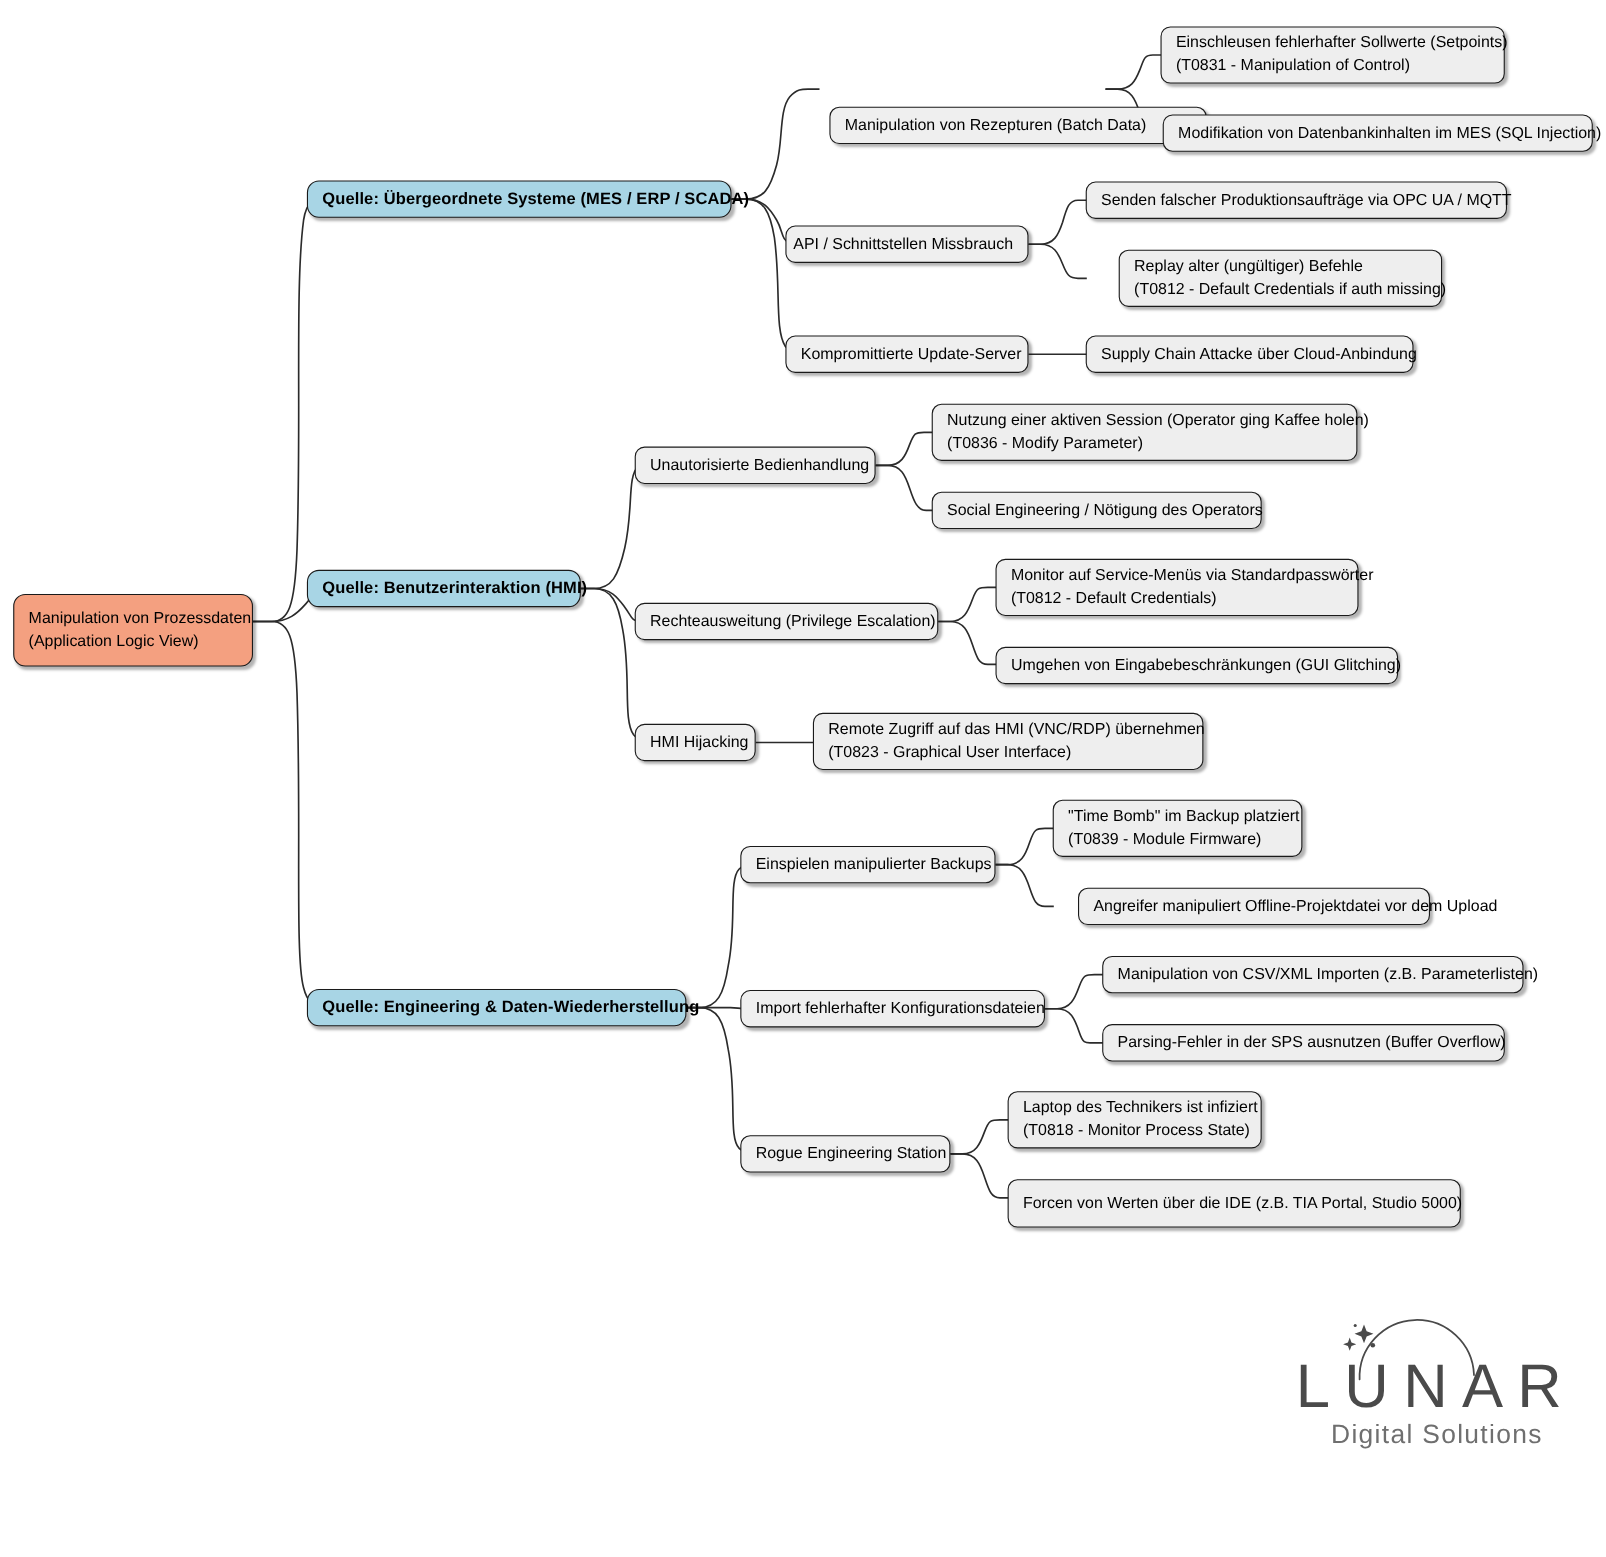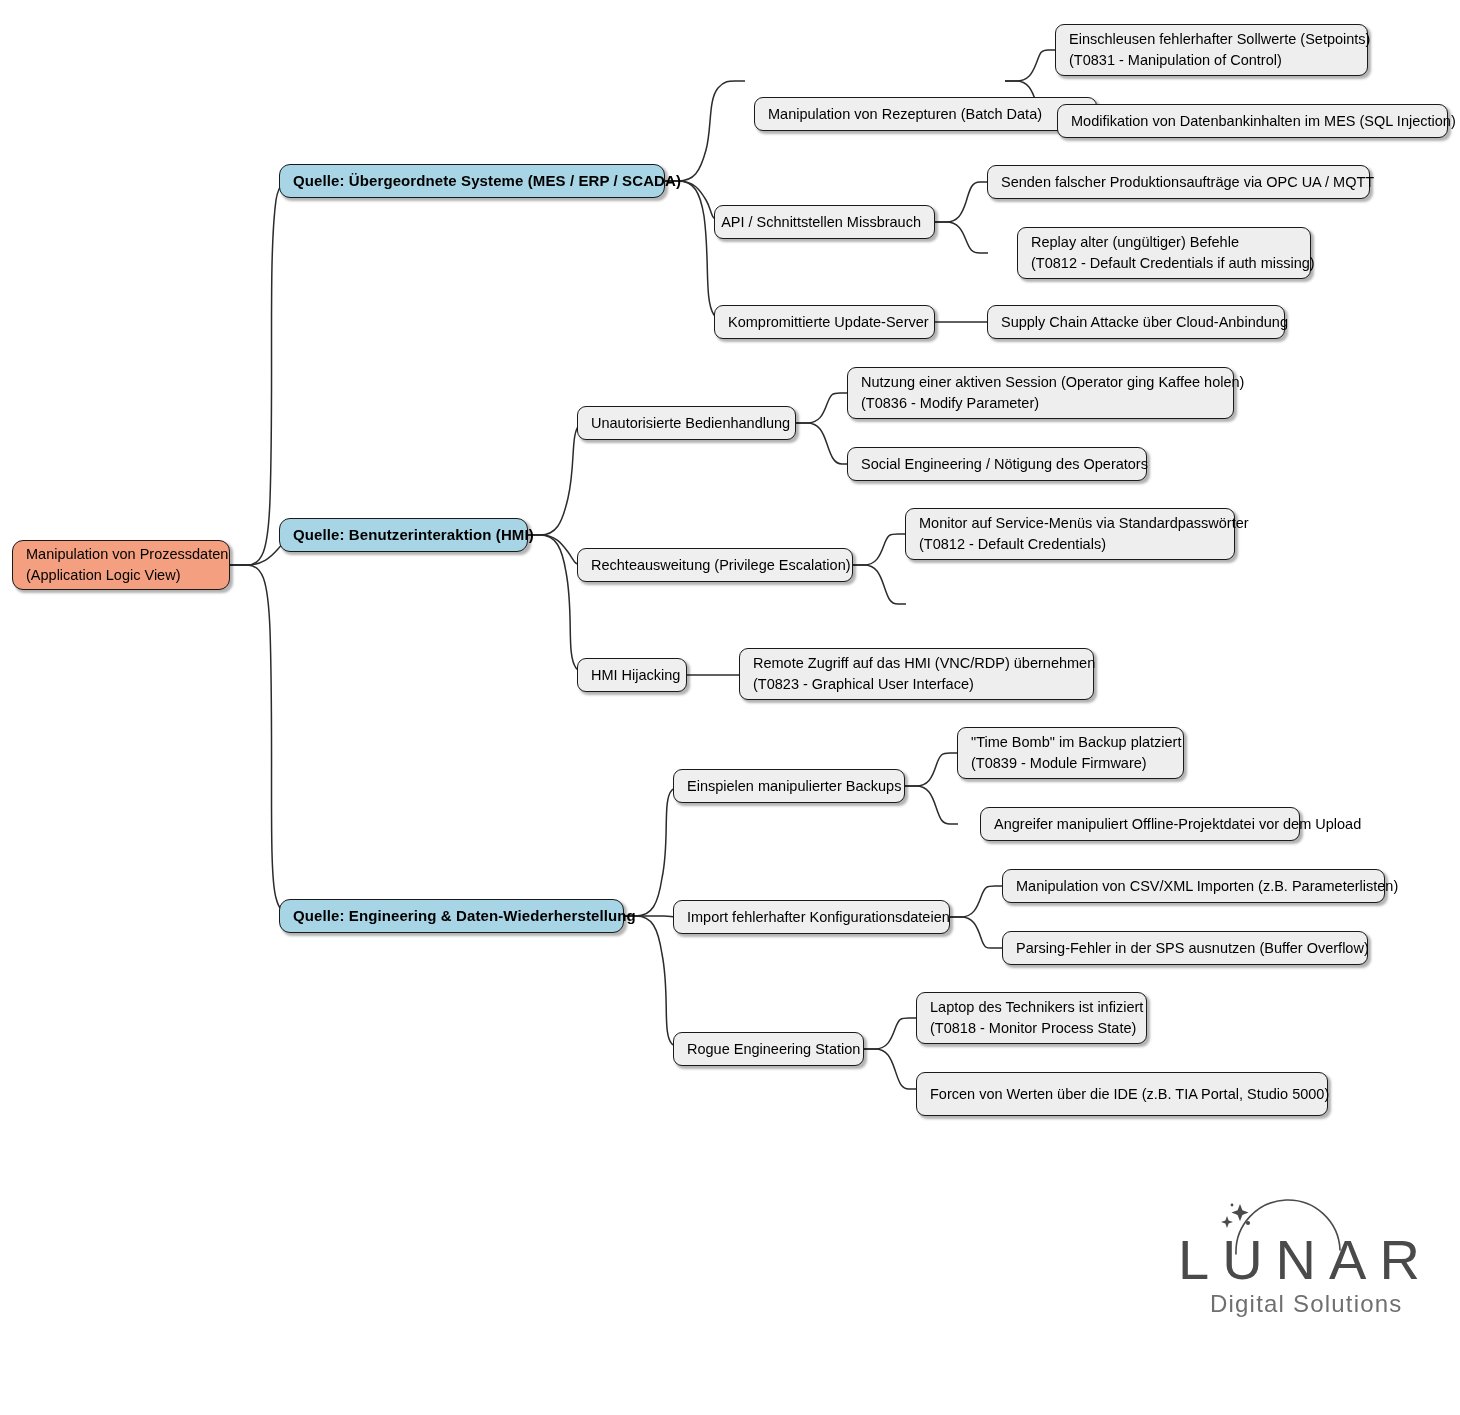--- a/index.html
+++ b/index.html
@@ -129,21 +129,21 @@
       <path d="M905,786 L916,786 C928,786 932,795 936,807 C940,819 942,824 950,824 L958,824"></path>
 
       <path d="M950,917 L961,917 C973,917 977,908 981,897 C985,886 987,886 995,886 L1003,886"></path>
       <path d="M950,917 L961,917 C973,917 977,926 981,938 C985,950 987,948 995,948 L1003,948"></path>
 
       <path d="M864,1049 L875,1049 C887,1049 891,1040 895,1029 C899,1018 901,1018 909,1018 L917,1018"></path>
       <path d="M864,1049 L875,1049 C887,1049 891,1058 895,1070 C899,1082 901,1089 909,1089 L917,1089"></path>
     </g>
   </svg>
 
-  <div class="node root" style="left:12px; top:540px; width:218px; height:50px;">
+  <div class="node root" style="left:12px; top:540px; width:218px; height:66px;">
     <span class="line">Manipulation von Prozessdaten</span>
     <span class="line">(Application Logic View)</span>
   </div>
 
   <div class="node branch" style="left:279px; top:164px; width:386px; height:34px;">
     <span class="line">Quelle: Übergeordnete Systeme (MES / ERP / SCADA)</span>
   </div>
 
   <div class="node topic" style="left:754px; top:64px; width:343px; height:34px;margin-top:33px;">
     <span class="line">Manipulation von Rezepturen (Batch Data)</span>
@@ -188,20 +188,23 @@
   <div class="node leaf" style="left:847px; top:447px; width:300px; height:34px;">
     <span class="line">Social Engineering / Nötigung des Operators</span>
   </div>
 
   <div class="node topic" style="left:577px; top:548px; width:276px; height:34px;">
     <span class="line">Rechteausweitung (Privilege Escalation)</span>
   </div>
   <div class="node leaf" style="left:905px; top:508px; width:330px; height:52px;">
     <span class="line">Monitor auf Service-Menüs via Standardpasswörter</span>
     <span class="line">(T0812 - Default Credentials)</span>
+  </div>
+  <div class="node leaf" style="left:905px; top:588px; width:366px; height:34px;">
+    <span class="line">Umgehen von Eingabebeschränkungen (GUI Glitching)</span>
   </div>
 
   <div class="node topic" style="left:577px; top:658px; width:110px; height:34px;">
     <span class="line">HMI Hijacking</span>
   </div>
   <div class="node leaf" style="left:739px; top:648px; width:355px; height:52px;">
     <span class="line">Remote Zugriff auf das HMI (VNC/RDP) übernehmen</span>
     <span class="line">(T0823 - Graphical User Interface)</span>
   </div>
 

